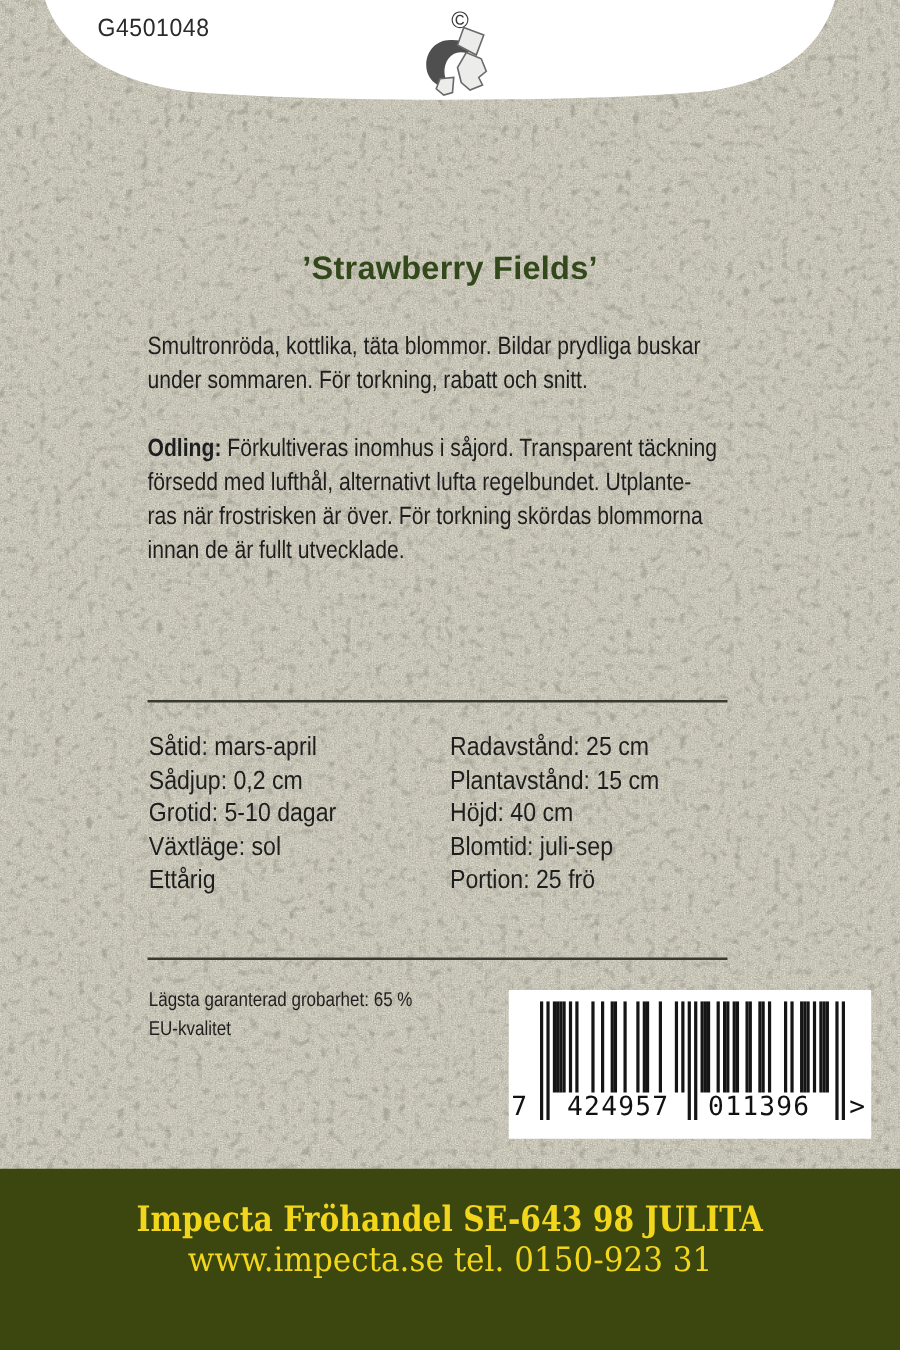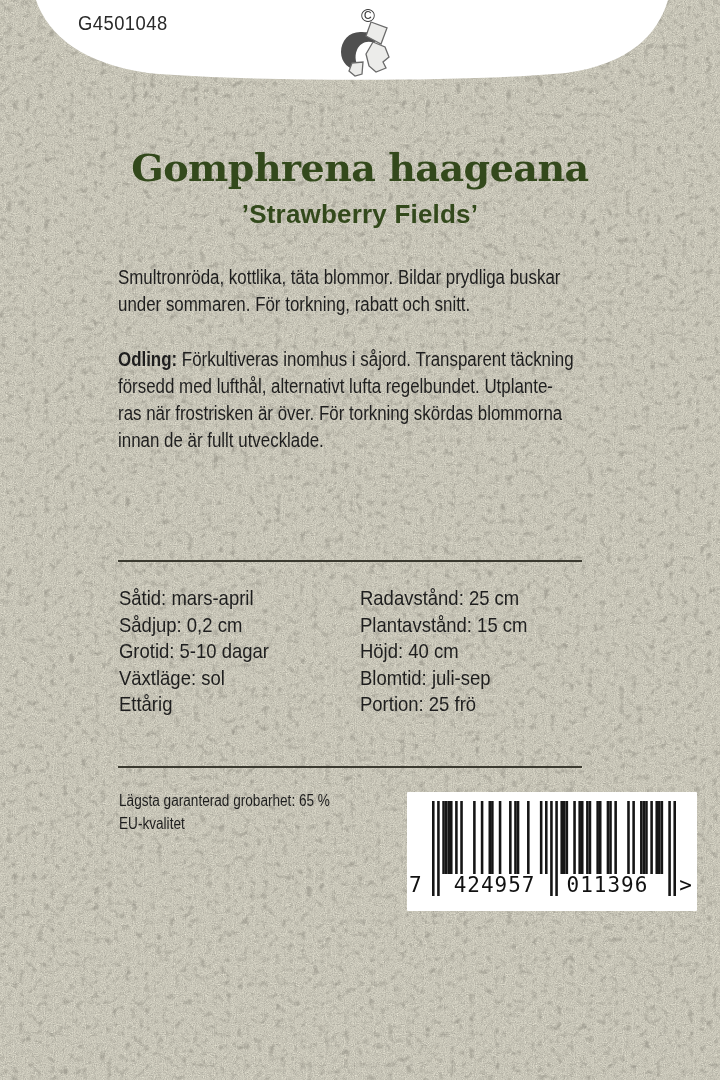--- a/index.html
+++ b/index.html
@@ -102,21 +102,20 @@
   <div class="order-code">G4501048</div>
 
   <svg class="logo" width="70" height="76" viewBox="0 0 70 76">
     <text x="30" y="20" font-size="19" fill="#3a3a3a" font-family="Liberation Sans, sans-serif">©</text>
     <path d="M31,30 C19,29 10,38 10,50 C10,61 19,69 29,68 C25,62 23,55 26,48 C29,41 36,38 43,41 L48,33 C43,29 37,31 31,30 Z" fill="#4f4f4f"></path>
     <path d="M40,20 L56,26 L50,42 L35,34 Z" fill="#ececea" stroke="#6a6a6a" stroke-width="1.3"></path>
     <path d="M42,40 L54,45 L58,55 L52,60 L55,66 L45,70 L38,64 L35,52 Z" fill="#ececea" stroke="#6a6a6a" stroke-width="1.3"></path>
     <path d="M21,61 L32,60 L31,72 L24,74 L18,69 Z" fill="#ececea" stroke="#6a6a6a" stroke-width="1.3"></path>
   </svg>
 
-  <div class="title">Gomphrena haageana</div>
   <div class="subtitle">’Strawberry Fields’</div>
 
   <div class="tblock desc">
     <div>Smultronröda, kottlika, täta blommor. Bildar prydliga buskar</div>
     <div>under sommaren. För torkning, rabatt och snitt.</div>
   </div>
 
   <div class="tblock odling">
     <div><b>Odling:</b><span> Förkultiveras inomhus i såjord. Transparent täckning</span></div>
     <div>försedd med lufthål, alternativt lufta regelbundet. Utplante-</div>
@@ -199,14 +198,18 @@
         </g>
     </svg>
     <div class="barcode-digits">
       <span>7</span>
       <span>424957</span>
       <span>011396</span>
       <span>&gt;</span>
     </div>
   </div>
 
+  <div class="band">
+    <span class="band-line1">Impecta Fröhandel SE-643 98 JULITA</span>
+    <span class="band-line2">www.impecta.se tel. 0150-923 31</span>
+  </div>
 
 </div>
 
 </body></html>

